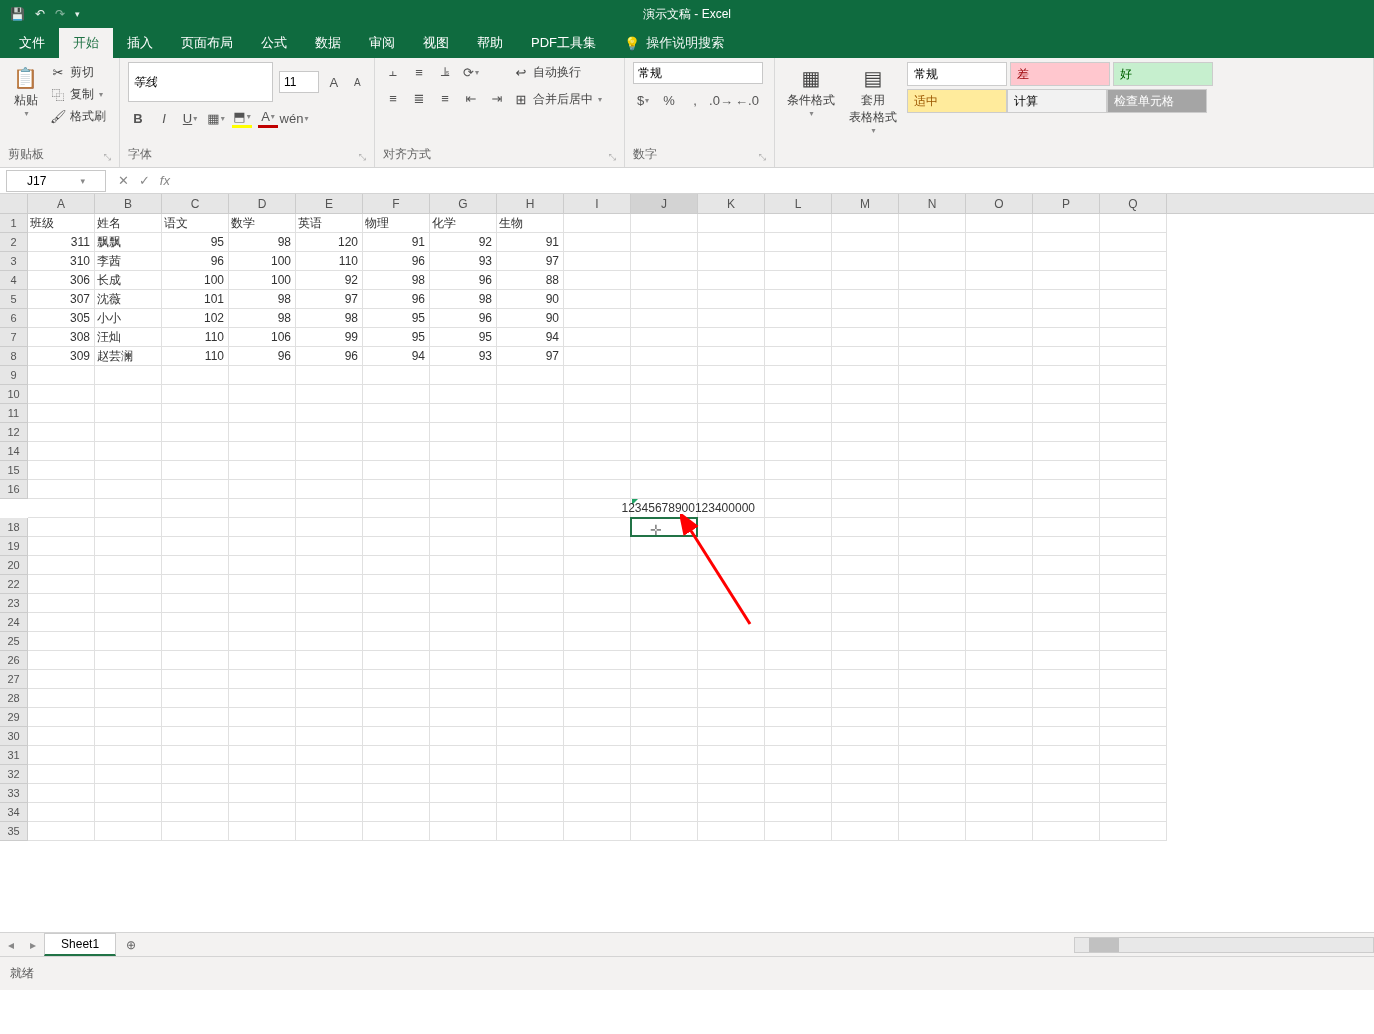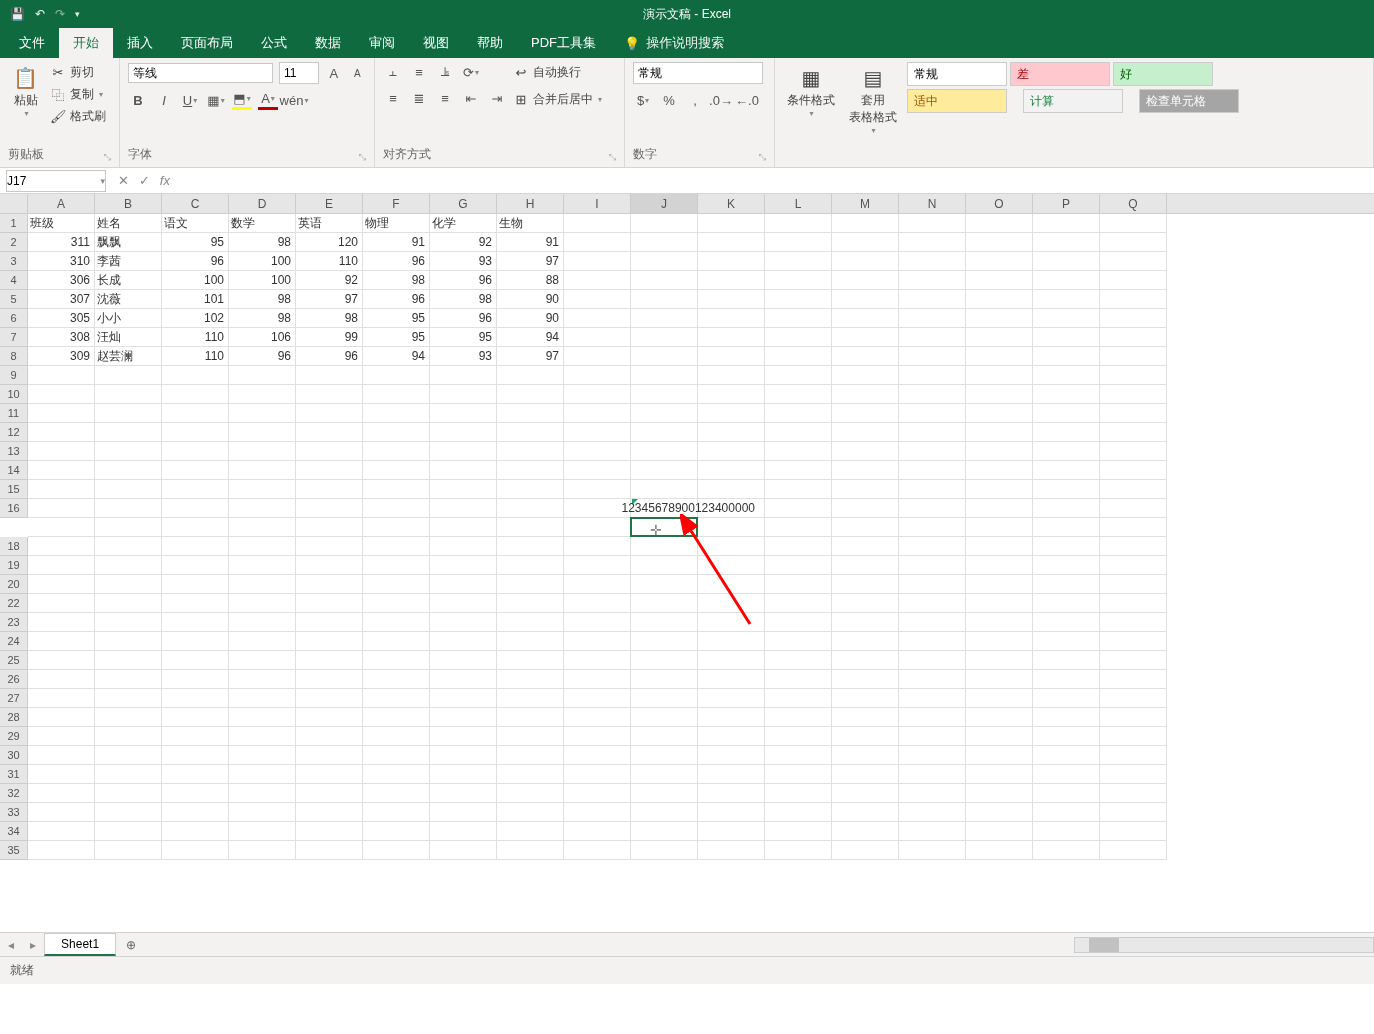--- a/index.html
+++ b/index.html
@@ -21,31 +21,31 @@
 .ribbon { background: #f3f2f1; height: 110px; border-bottom: 1px solid #d4d4d4; display: flex; }
 .group { border-right: 1px solid #d9d9d9; padding: 4px 8px 2px 8px; display: flex; flex-direction: column; justify-content: space-between; }
 .group-body { display: flex; gap: 6px; align-items: flex-start; }
 .group-label { text-align: left; font-size: 12px; color: #666; padding-bottom: 2px; position: relative; }
 .group-label::after { content: "⤡"; position: absolute; right: 0; bottom: 2px; font-size: 9px; color: #999; }
 .big-btn { display: flex; flex-direction: column; align-items: center; font-size: 12px; color: #444; padding: 2px 4px; cursor: pointer; }
 .icon-box { width: 28px; height: 28px; display: flex; align-items: center; justify-content: center; font-size: 20px; }
 .small-row { display: flex; align-items: center; gap: 4px; font-size: 12px; color: #444; padding: 2px 0; cursor: pointer; }
 .small-row .ico { width: 16px; text-align: center; font-size: 13px; }
 .stack { display: flex; flex-direction: column; gap: 1px; }
-.font-select { width: 145px; height: 20px; border: 1px solid #c8c8c8; font-size: 12px; padding: 0 4px; background: #fff; }
+.font-select { width: 145px; height: 40px; border: 1px solid #c8c8c8; font-size: 12px; padding: 0 4px; background: #fff; font-style: italic; }
 .size-select { width: 40px; height: 22px; border: 1px solid #c8c8c8; font-size: 12px; padding: 0 4px; background: #fff; }
 .btn-row { display: flex; gap: 6px; align-items: center; }
 .rib-btn { width: 20px; height: 20px; display: flex; align-items: center; justify-content: center; font-size: 13px; color: #555; cursor: pointer; }
 .dd { font-size: 8px; color: #888; margin-left: 1px; }
 .num-select { width: 130px; height: 22px; border: 1px solid #c8c8c8; font-size: 12px; padding: 0 4px; background: #fff; }
 .style-cell { width: 100px; height: 24px; border: 1px solid #ccc; display: flex; align-items: center; padding: 0 6px; font-size: 12px; }
 
 
 .fbar { height: 26px; border-bottom: 1px solid #d4d4d4; display: flex; align-items: center; background: #fff; }
-.namebox { width: 100px; height: 22px; border: 1px solid #c8c8c8; margin-left: 6px; font-size: 12px; padding: 0 0; display: flex; align-items: center; }
+.namebox { width: 100px; height: 22px; border: 1px solid #c8c8c8; margin-left: 6px; font-size: 12px; padding: 0 20px; display: flex; align-items: center; }
 .namebox .dd2 { margin-left: auto; color: #888; font-size: 9px; }
 .fx-btns { display: flex; gap: 10px; padding: 0 12px; color: #888; font-size: 13px; }
 .fx-input { flex: 1; height: 22px; border: none; font-size: 12px; padding: 0 6px; }
 
 
 .grid-wrap { position: relative; height: 738px; overflow: hidden; }
 .col-headers { display: flex; height: 20px; background: #e6e6e6; border-bottom: 1px solid #ccc; }
 .corner { width: 28px; background: #e6e6e6; border-right: 1px solid #ccc; }
 .ch { width: 67px; border-right: 1px solid #ccc; text-align: center; font-size: 12px; color: #555; line-height: 20px; cursor: pointer; }
 .ch.sel { background: #d3d3d3; }
@@ -64,21 +64,21 @@
 
 
 .sheet-tabs { height: 24px; border-top: 1px solid #d4d4d4; background: #f3f2f1; display: flex; align-items: center; font-size: 12px; }
 .nav-ar { padding: 0 8px; color: #888; cursor: pointer; }
 .stab { padding: 3px 16px; background: #fff; border: 1px solid #ccc; border-bottom: 2px solid #217346; cursor: pointer; }
 .add-sheet { padding: 0 10px; color: #666; cursor: pointer; }
 .hscroll { margin-left: auto; width: 300px; height: 16px; background: #e8e8e8; border: 1px solid #ccc; position: relative; }
 .hscroll .thumb { position: absolute; left: 14px; width: 30px; top: 0; bottom: 0; background: #c1c1c1; }
 
 
-.status { height: 28px; background: #f3f2f1; border-top: 1px solid #d4d4d4; display: flex; align-items: center; font-size: 12px; color: #555; padding: 0 10px; }
+.status { height: 34px; background: #f3f2f1; border-top: 1px solid #d4d4d4; display: flex; align-items: center; font-size: 12px; color: #555; padding: 0 10px; }
 </style>
 </head>
 <body>
 
 <div class="titlebar">
   <div class="qat">
     <span>💾</span>
     <span>↶</span>
     <span style="opacity:.5">↷</span>
     <span style="font-size:9px">▾</span>
@@ -217,23 +217,23 @@
         <span style="white-space:pre-line;text-align:center">套用
 表格格式</span>
           <span class="dd">▾</span>
       </div>
       <div class="stack" style="gap:3px">
         <div style="display:flex;gap:3px">
           <div class="style-cell" style="background:#fff">常规</div>
           <div class="style-cell" style="background:#ffc7ce;color:#9c0006">差</div>
           <div class="style-cell" style="background:#c6efce;color:#006100">好</div>
         </div>
-        <div style="display:flex;gap:16px">
+        <div style="display:flex;gap:0">
           <div class="style-cell" style="background:#ffeb9c;color:#9c5700">适中</div>
-          <div class="style-cell" style="background:#f2f2f2;color:#15803d">计算</div>
+          <div class="style-cell" style="background:#f2f2f2;color:#000000">计算</div>
           <div class="style-cell" style="background:#a5a5a5;color:#fff">检查单元格</div>
         </div>
       </div>
     </div>
   </div>
 </div>
 
 <div class="fbar">
   <div class="namebox">
     <span>J17</span>
@@ -503,40 +503,20 @@
         <div class="cell"></div>
         <div class="cell"></div>
         <div class="cell"></div>
         <div class="cell"></div>
         <div class="cell"></div>
         <div class="cell"></div>
         <div class="cell"></div>
         <div class="cell"></div>
       </div>
       <div class="grow">
-        <div class="rh">13</div>
-        <div class="cell"></div>
-        <div class="cell"></div>
-        <div class="cell"></div>
-        <div class="cell"></div>
-        <div class="cell"></div>
-        <div class="cell"></div>
-        <div class="cell"></div>
-        <div class="cell"></div>
-        <div class="cell"></div>
-        <div class="cell"></div>
-        <div class="cell"></div>
-        <div class="cell"></div>
-        <div class="cell"></div>
-        <div class="cell"></div>
-        <div class="cell"></div>
-        <div class="cell"></div>
-        <div class="cell"></div>
-      </div>
-      <div class="grow">
         <div class="rh">14</div>
         <div class="cell"></div>
         <div class="cell"></div>
         <div class="cell"></div>
         <div class="cell"></div>
         <div class="cell"></div>
         <div class="cell"></div>
         <div class="cell"></div>
         <div class="cell"></div>
         <div class="cell"></div>

